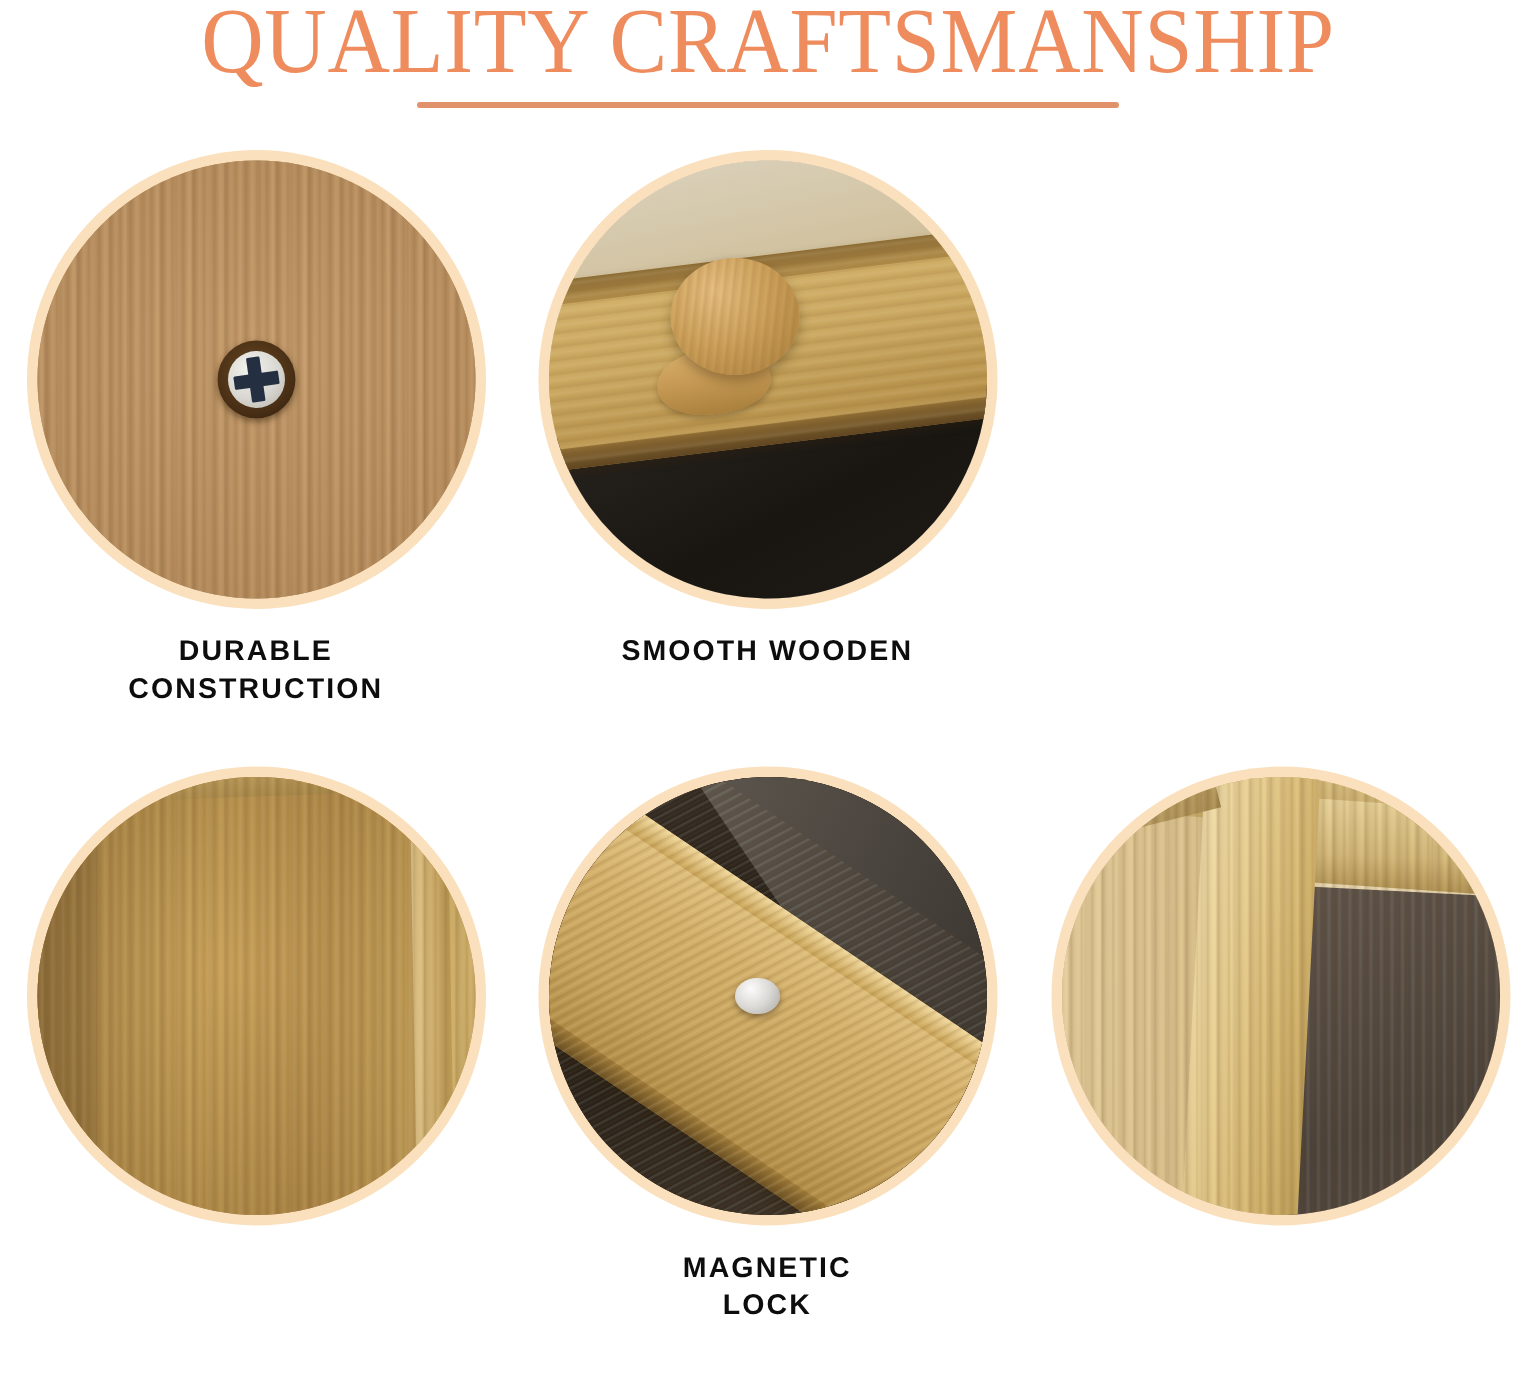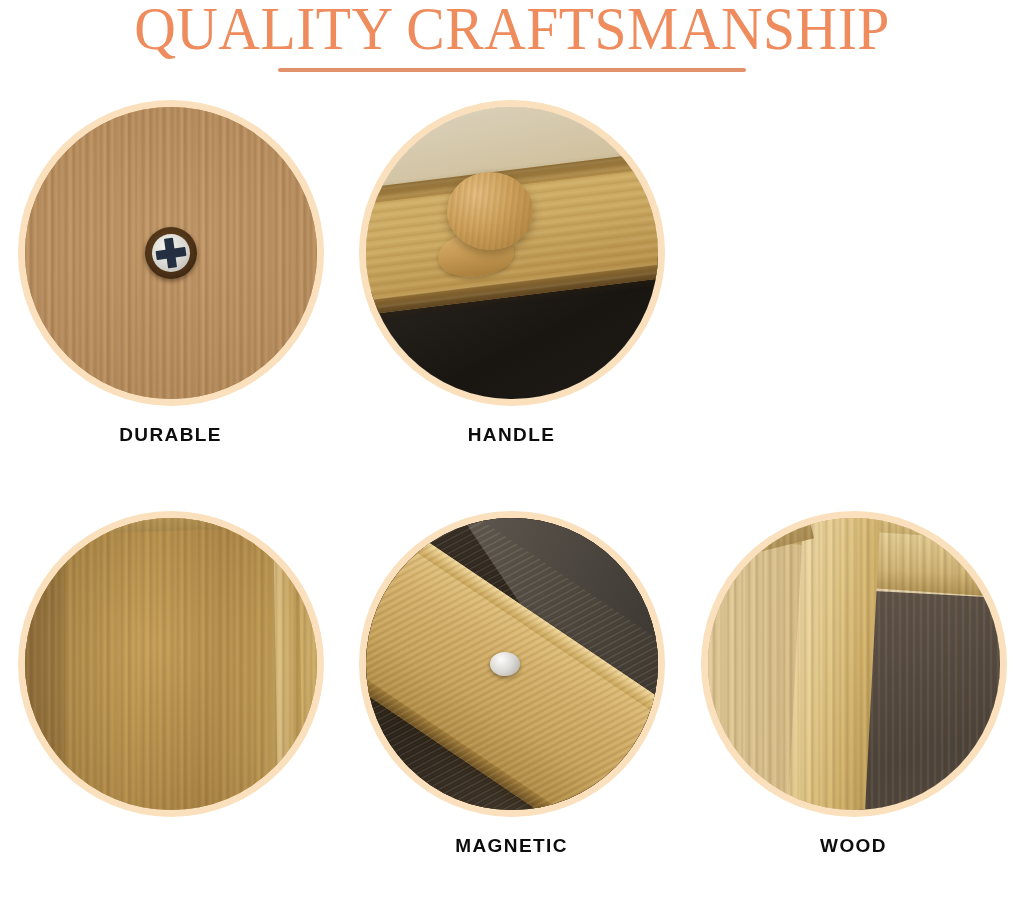--- a/index.html
+++ b/index.html
@@ -467,41 +467,42 @@
               <div class="screw-head">
                 <div class="screw-cross"></div>
                 <div class="screw-cross2"></div>
               </div>
             </div>
           </div>
         </div>
       </div>
       <div class="caption">
         <span>DURABLE</span>
+        <span>CONSTRUCTION</span>
       </div>
     </div>
 
     <div class="cell c1">
       <div class="tile">
         <div class="tile-inner">
           <div class="scene s2">
             <div class="back-panel"></div>
             <div class="glass"></div>
             <div class="rail">
               <div class="rail-top"></div>
               <div class="rail-bottom"></div>
               <div class="grain-h"></div>
             </div>
             <div class="knob-base"></div>
             <div class="knob"></div>
           </div>
         </div>
       </div>
       <div class="caption">
-        <span>HANDLE</span>
+        <span>SMOOTH WOODEN</span>
       </div>
     </div>
 
 
   </div>
 
   <div class="row">
 
     <div class="cell c0">
       <div class="tile">
@@ -527,38 +528,38 @@
               <div class="rail-edge"></div>
               <div class="rail-edge2"></div>
               <div class="grain-d"></div>
             </div>
             <div class="magnet"></div>
           </div>
         </div>
       </div>
       <div class="caption">
         <span>MAGNETIC</span>
+        <span>LOCK</span>
       </div>
     </div>
 
     <div class="cell c2">
       <div class="tile">
         <div class="tile-inner">
           <div class="scene s6">
             <div class="left-panel"></div>
             <div class="top-rail"></div>
             <div class="glass">
               
             </div>
             <div class="frame-h"></div>
             <div class="frame-v"></div>
             <div class="miter"></div>
             <div class="grain-v"></div>
           </div>
         </div>
       </div>
       <div class="caption">
-        <span>WOOD</span>
       </div>
     </div>
 
   </div>
 </div>
 
 </body></html>

